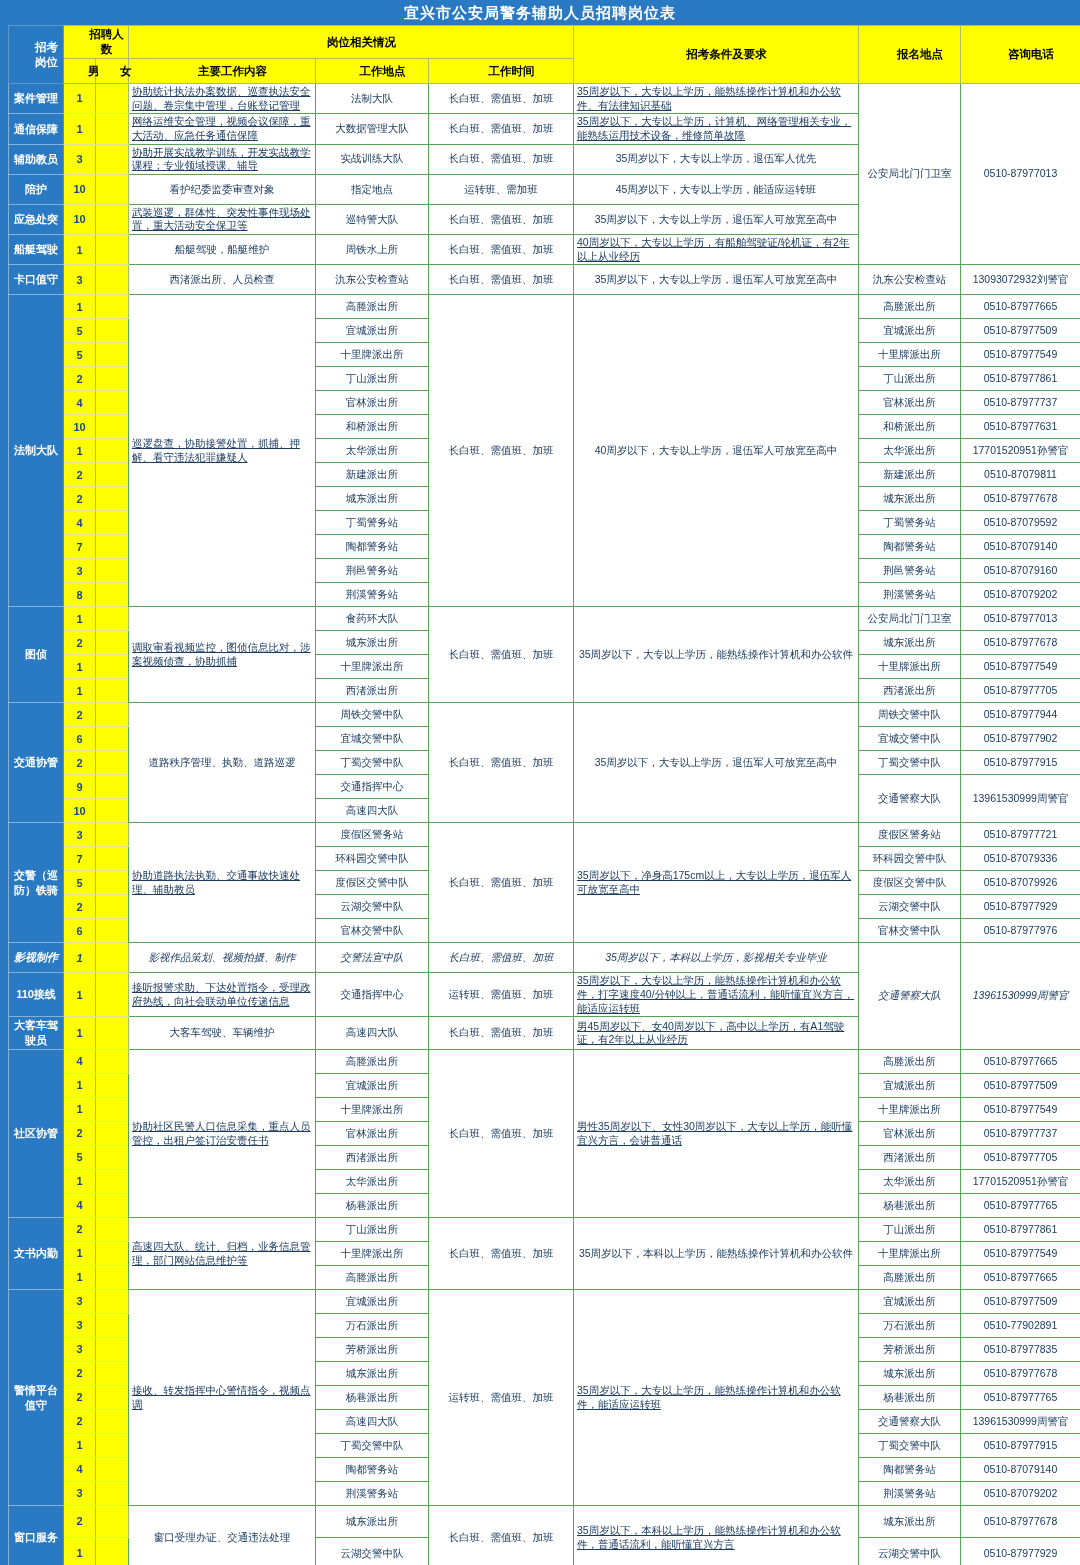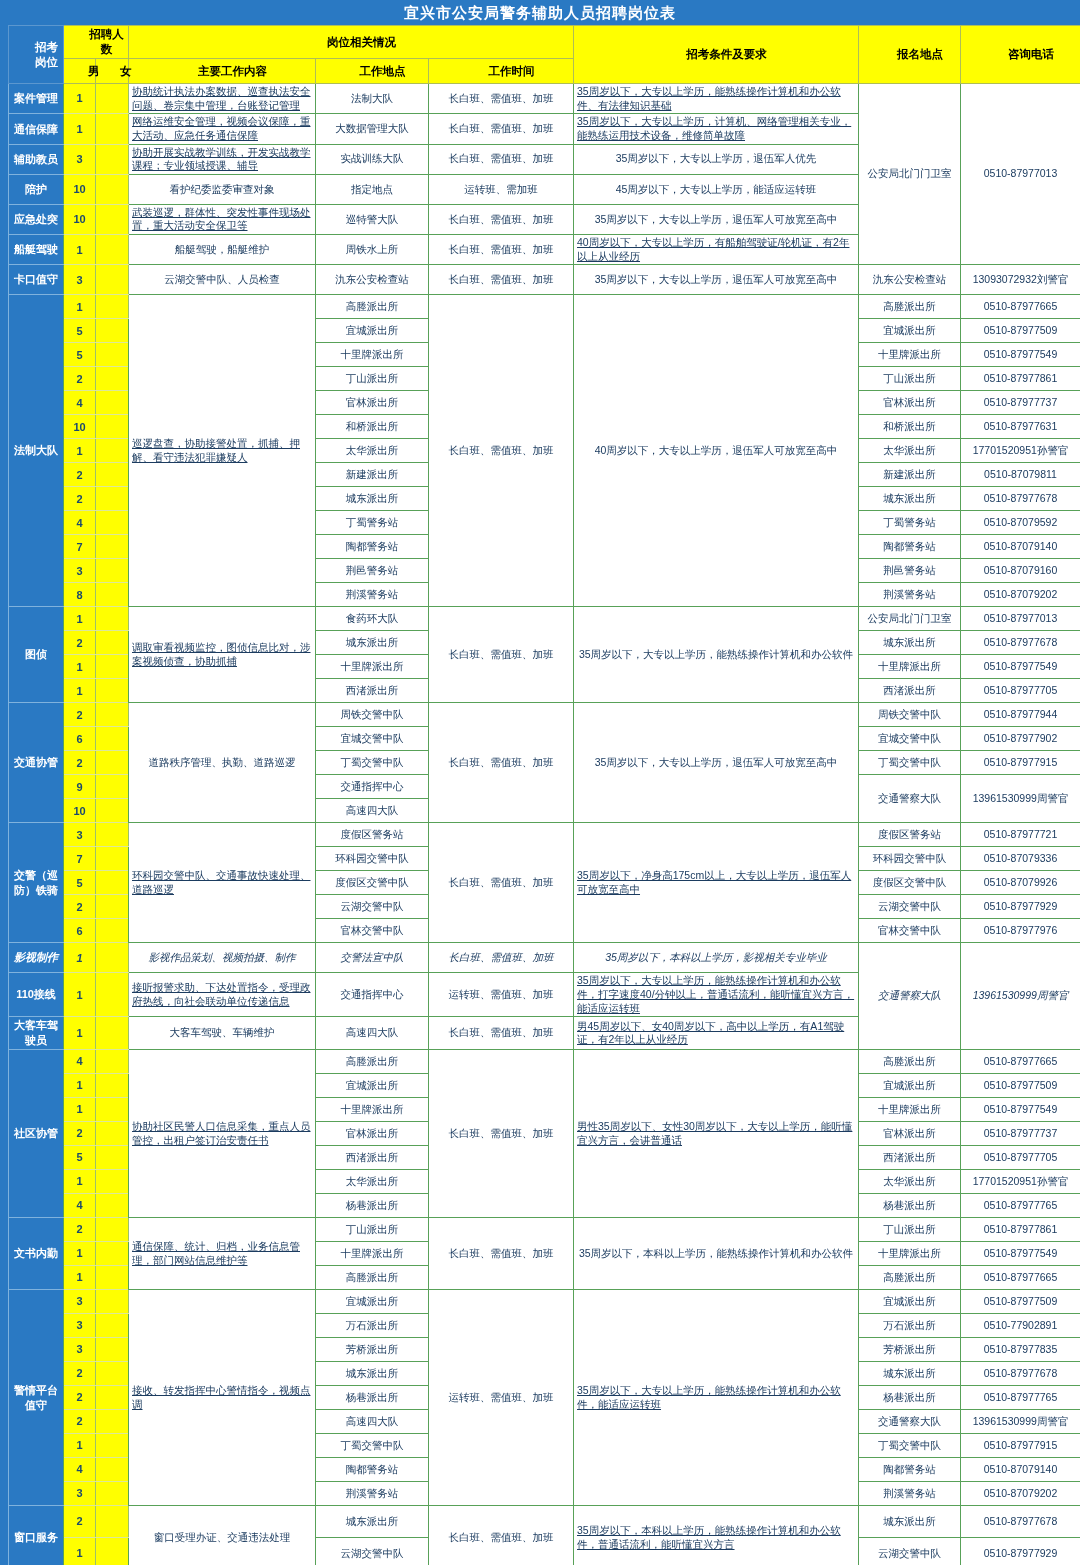--- a/index.html
+++ b/index.html
@@ -137,21 +137,21 @@
         <td class="num"></td>
         <td>船艇驾驶，船艇维护</td>
         <td>周铁水上所</td>
         <td>长白班、需值班、加班</td>
         <td class="left">40周岁以下，大专以上学历，有船舶驾驶证/轮机证，有2年以上从业经历</td>
       </tr>
       <tr style="height: 30px;">
         <td class="pos">卡口值守</td>
         <td class="num">3</td>
         <td class="num"></td>
-        <td>云湖交警中队、人员检查</td>
+        <td>西渚派出所、人员检查</td>
         <td>氿东公安检查站</td>
         <td>长白班、需值班、加班</td>
         <td>35周岁以下，大专以上学历，退伍军人可放宽至高中</td>
         <td>氿东公安检查站</td>
         <td>13093072932刘警官</td>
       </tr>
       <tr style="height: 24px;">
         <td class="pos" rowspan="13">法制大队</td>
         <td class="num">1</td>
         <td class="num"></td>
@@ -312,21 +312,21 @@
       </tr>
       <tr style="height: 24px;">
         <td class="num">10</td>
         <td class="num"></td>
         <td>高速四大队</td>
       </tr>
       <tr style="height: 24px;">
         <td class="pos" rowspan="5">交警（巡防）铁骑</td>
         <td class="num">3</td>
         <td class="num"></td>
-        <td class="left" rowspan="5">环科园交警中队、交通事故快速处理、道路巡逻</td>
+        <td class="left" rowspan="5">协助道路执法执勤、交通事故快速处理、辅助教员</td>
         <td>度假区警务站</td>
         <td rowspan="5">长白班、需值班、加班</td>
         <td class="left" rowspan="5">35周岁以下，净身高175cm以上，大专以上学历，退伍军人可放宽至高中</td>
         <td>度假区警务站</td>
         <td>0510-87977721</td>
       </tr>
       <tr style="height: 24px;">
         <td class="num">7</td>
         <td class="num"></td>
         <td>环科园交警中队</td>
@@ -433,21 +433,21 @@
         <td class="num">4</td>
         <td class="num"></td>
         <td>杨巷派出所</td>
         <td>杨巷派出所</td>
         <td>0510-87977765</td>
       </tr>
       <tr style="height: 24px;">
         <td class="pos" rowspan="3">文书内勤</td>
         <td class="num">2</td>
         <td class="num"></td>
-        <td class="left" rowspan="3">通信保障、统计、归档，业务信息管理，部门网站信息维护等</td>
+        <td class="left" rowspan="3">高速四大队、统计、归档，业务信息管理，部门网站信息维护等</td>
         <td>丁山派出所</td>
         <td rowspan="3">长白班、需值班、加班</td>
         <td rowspan="3">35周岁以下，本科以上学历，能熟练操作计算机和办公软件</td>
         <td>丁山派出所</td>
         <td>0510-87977861</td>
       </tr>
       <tr style="height: 24px;">
         <td class="num">1</td>
         <td class="num"></td>
         <td>十里牌派出所</td>

